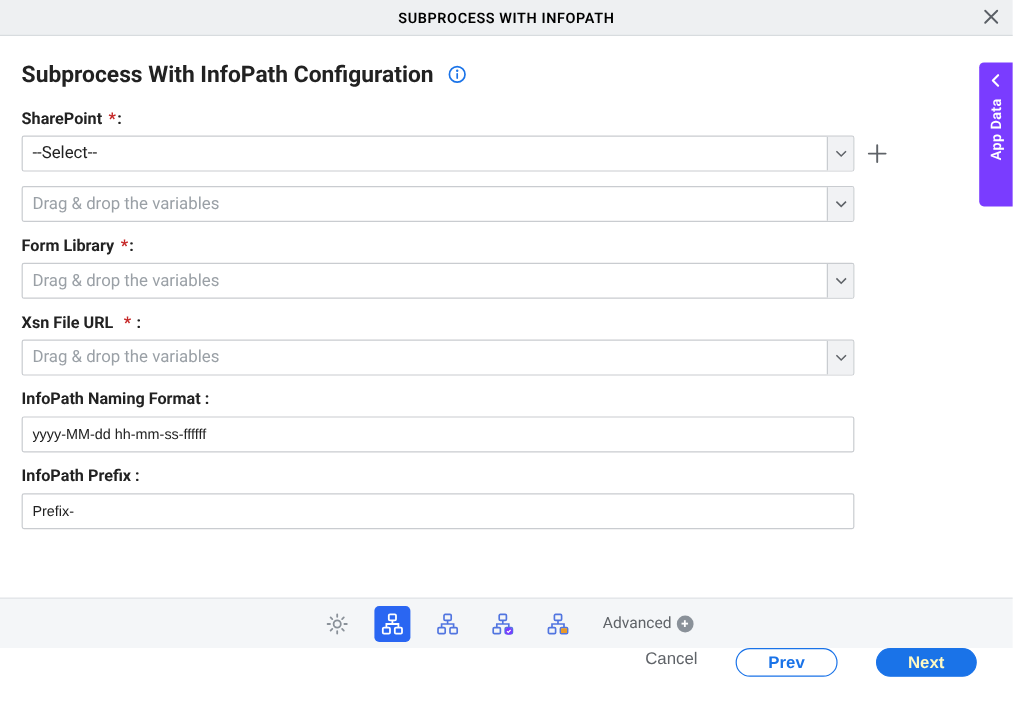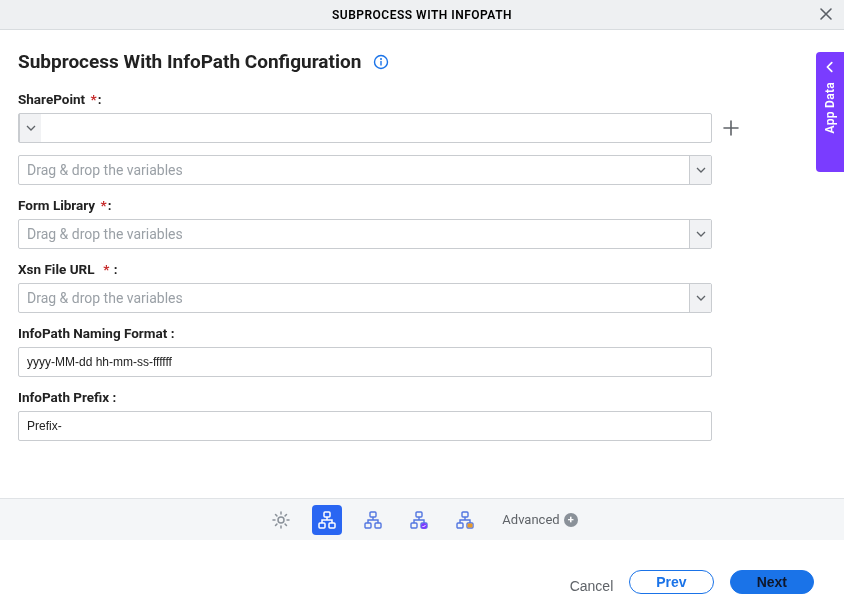--- a/index.html
+++ b/index.html
@@ -207,23 +207,23 @@
     display:flex; align-items:center; justify-content:center;
     font-size:11px; font-weight:700;
   }
 
   
   .footer {
     position: absolute;
     left:0; right:0; bottom:0;
     height: 54px;
     display:flex;
-    align-items:flex-end;
+    align-items:flex-start;
     justify-content:flex-end;
-    gap: 16px;
+    gap: 32px;
     padding-right: 30px;
     background:#fff;
   }
   .btn-link {
     color:#5f6368;
     font-size:14px;
     cursor:pointer;
     background:none;
     border:none;
   }
@@ -233,21 +233,21 @@
     color: #1a73e8;
     border-radius: 18px;
     height: 24px;
     padding: 0 26px;
     font-size: 14px;
     font-weight: 600;
     cursor: pointer;
   }
   .btn-pill.primary {
     background: #1a73e8;
-    color: #0f172a;
+    color: #fef9c3;
   }
 </style>
 </head>
 <body>
 
 <div class="header-bar">
   <span class="header-title">SUBPROCESS WITH INFOPATH</span>
   <span class="close-icon">
     <svg viewBox="0 0 16 16">
         <path d="M3 3 L13 13 M13 3 L3 13" stroke="currentColor" stroke-width="1.6" fill="none" stroke-linecap="round"></path>
@@ -276,20 +276,21 @@
         </svg>
     </span>
   </div>
 
   <div class="field with-plus">
     <label class="field-label">
       <span>SharePoint</span><span class="req"> *</span><span class="colon">:</span>
     </label>
     <div class="row">
       <div class="select-wrap">
+        <span class="select-text">--Select--</span>
         <span class="dd-btn">
           <svg viewBox="0 0 10 10">
               <path d="M1 3 L5 7 L9 3" stroke="currentColor" stroke-width="1.3" fill="none"></path>
             </svg>
         </span>
       </div>
       <span class="plus-btn">
         <svg viewBox="0 0 18 18">
             <path d="M9 2 V16 M2 9 H16" stroke="currentColor" stroke-width="1.6" stroke-linecap="round"></path>
           </svg>

